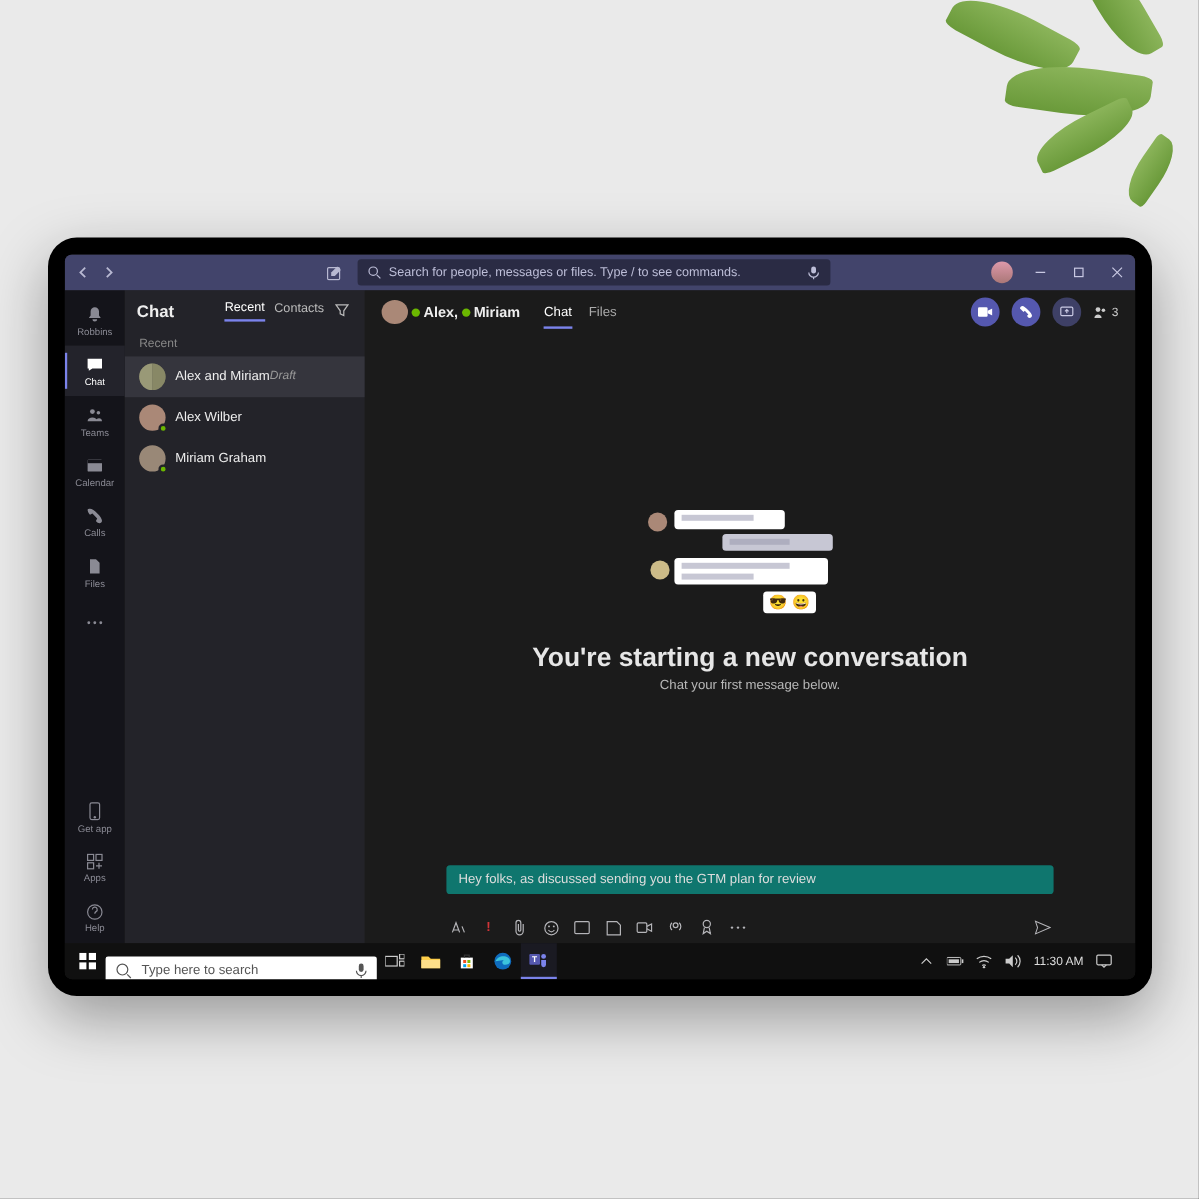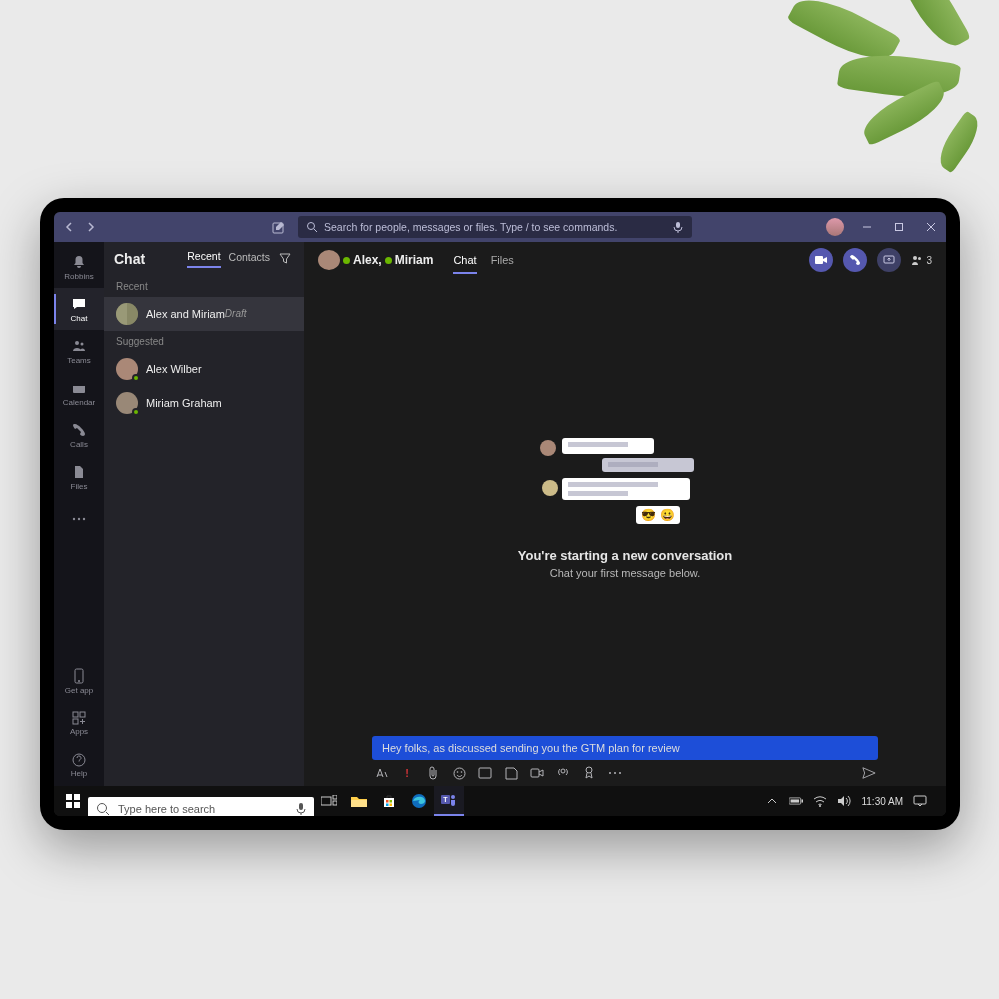--- a/index.html
+++ b/index.html
@@ -58,25 +58,25 @@
 .circle-btn { width:24px; height:24px; border-radius:50%; background:#5558af; display:flex; align-items:center; justify-content:center; color:#fff; cursor:pointer; }
 .circle-btn.light{ background:#3e4066; color:#c9c9e3; }
 .pcount { font-size:10px; color:#ccc; display:flex; align-items:center; gap:3px; }
 
 .empty { flex:1; display:flex; flex-direction:column; align-items:center; justify-content:center; color:#e6e6e6; }
 .illus { position:relative; width:170px; height:100px; margin-bottom:12px; }
 .bubble { position:absolute; border-radius:3px; background:#fff; }
 .bubble.grey{ background:#c7c7d4; }
 .illus .av { position:absolute; width:16px; height:16px; border-radius:50%; }
 .emoji-row{ position:absolute; background:#fff; border-radius:3px; padding:2px 5px; font-size:12px; display:flex; gap:4px; }
-.empty h3 { font-size:13px; font-weight:600; margin-bottom:4px; }
+.empty h3 { font-size:22px; font-weight:600; margin-bottom:4px; }
 .empty p { font-size:11px; color:#b8b8b8; }
 
 .composer { padding:0 68px 6px; }
-.composer .inp { background:#1d4ed8; border-radius:3px; padding:6px 10px; font-size:11px; color:#ddd; margin-bottom:6px; min-height:24px; }
+.composer .inp { background:#0f766e; border-radius:3px; padding:6px 10px; font-size:11px; color:#ddd; margin-bottom:21px; min-height:24px; }
 .ctool { display:flex; align-items:center; gap:12px; padding:0 2px; color:#b5b5b9; }
 .ctool .send { margin-left:auto; }
 .ico { width:14px; height:14px; display:flex; align-items:center; justify-content:center; cursor:pointer; }
 
 .taskbar { height:30px; background:#101010; display:flex; align-items:center; padding-left:4px; color:#ddd; }
 .tb-item{ width:30px; height:30px; display:flex; align-items:center; justify-content:center; cursor:pointer; }
 .tb-search{ flex:0 0 226px; height:24px; background:#fff; border-radius:2px; display:flex; align-items:center; padding:0 8px; color:#555; gap:8px;margin-top:16px; }
 .tb-search span{ font-size:11px; flex:1; }
 .tray{ margin-left:auto; display:flex; align-items:center; gap:10px; padding-right:19px; font-size:10px; }
 svg{ display:block; }
@@ -234,21 +234,20 @@
     <div class="chat-row active">
       <div class="avatar pair">
               <div class="half"></div>
               <div class="half"></div>
             </div>
       <div class="lbls">
         <span class="name">Alex and Miriam</span>
         <span class="sub">Draft</span>
       </div>
     </div>
-    <div class="section">Suggested</div>
     <div class="chat-row">
             <div class="avatar" style="background:#a87">
               <span class="presence"></span>
             </div>
             <div class="lbls">
               <span class="name">Alex Wilber</span>
             </div>
           </div>
     <div class="chat-row">
             <div class="avatar" style="background:#987">

